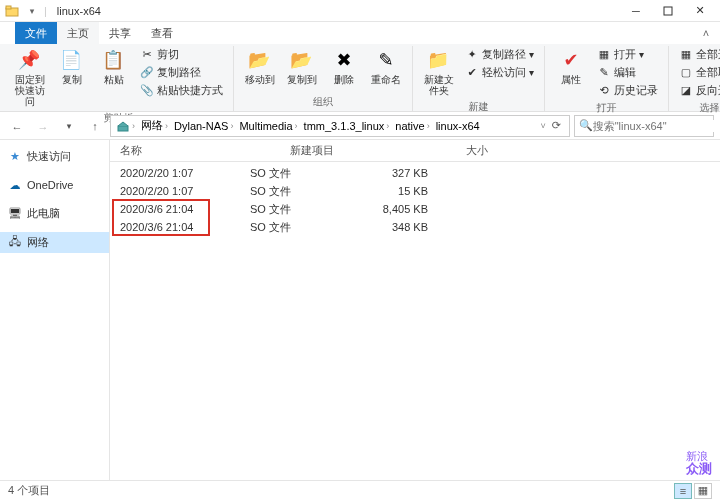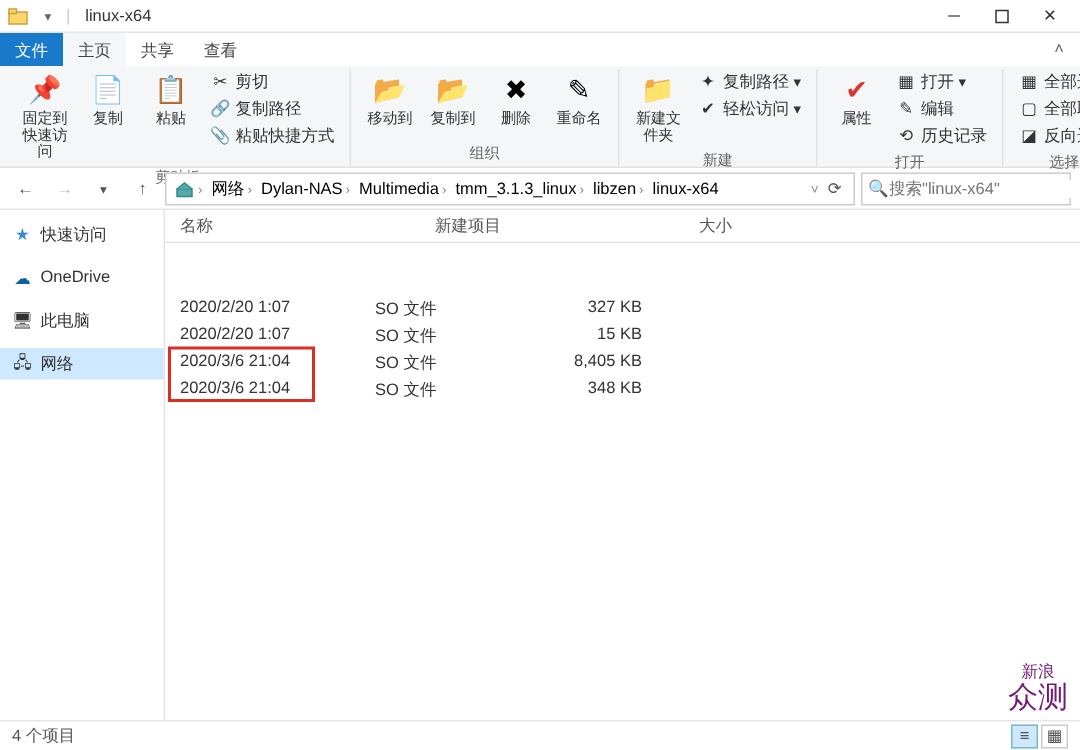--- a/index.html
+++ b/index.html
@@ -9,21 +9,21 @@
 .titlebar { height: 22px; background: #fff; display: flex; align-items: center; padding: 0 4px; border-bottom: 1px solid #e5e5e5; }
 .titlebar .qat { display: flex; gap: 4px; align-items: center; }
 .titlebar .qat .icon { width: 16px; height: 16px; display: inline-flex; align-items: center; justify-content: center; }
 .titlebar .title { margin-left: 6px; color: #333; }
 .titlebar .winbtns { margin-left: auto; display: flex; }
 .titlebar .winbtns div { width: 32px; height: 22px; display: flex; align-items: center; justify-content: center; color: #333; }
 
 
 .tabs { height: 22px; display: flex; align-items: stretch; background: #fff; }
 .tabs .tab { padding: 0 10px; display: flex; align-items: center; cursor: pointer; color: #444; }
-.tabs .tab.file { background: #1979ca; color: #fff; }
+.tabs .tab.file { background: #1979ca; color: #fff; margin-left: 15px; }
 .tabs .tab.active { background: #f5f6f7; }
 .tabs .spacer { flex: 1; }
 .tabs .expand { width: 28px; display: flex; align-items: center; justify-content: center; color: #666; }
 
 
 .ribbon { height: 68px; background: #f5f6f7; border-bottom: 1px solid #e1e1e1; display: flex; padding: 2px 4px 0; }
 .group { display: flex; flex-direction: column; align-items: center; padding: 0 6px; border-right: 1px solid #e1e1e1; }
 .group:last-child { border-right: none; }
 .group .btns { display: flex; gap: 2px; flex: 1; align-items: flex-start; }
 .group .label { font-size: 10px; color: #666; padding: 2px 0; }
@@ -46,38 +46,38 @@
 .searchbox input { border: none; outline: none; flex: 1; font-size: 11px; color: #888; }
 .searchbox .ico { color: #888; }
 
 
 .main { display: flex; height: calc(100% - 22px - 22px - 68px - 28px - 20px); }
 .sidebar { width: 110px; border-right: 1px solid #e5e5e5; padding: 6px 0; }
 .sidebar .item { display: flex; align-items: center; gap: 5px; padding: 3px 8px; cursor: pointer; color: #333; }
 .sidebar .item.selected { background: #cde8ff; }
 .sidebar .item .ico { width: 14px; height: 14px; display: inline-flex; align-items: center; justify-content: center; }
 
-.content { flex: 1; display: flex; flex-direction: column; gap: 32px; }
+.content { flex: 1; display: flex; flex-direction: column; }
 .colheaders { display: flex; height: 22px; align-items: center; border-bottom: 1px solid #e5e5e5; color: #555; padding-left: 4px; }
 .colheaders div { padding: 0 6px; }
 .col-name { width: 170px; } .col-date { width: 130px; } .col-type { width: 110px; } .col-size { width: 80px; text-align: right; }
 .filelist { flex: 1; padding: 2px 4px; position: relative; }
 .row { display: flex; align-items: center; height: 18px; color: #333; }
 .row .cell { padding: 0 6px; overflow: hidden; white-space: nowrap; }
 .row .fico { width: 14px; height: 14px; display: inline-flex; margin-right: 3px; align-items: center; justify-content: center; }
 .highlight-box { position: absolute; border: 2px solid #d93025; pointer-events: none; }
 
 
 .statusbar { height: 20px; border-top: 1px solid #e5e5e5; display: flex; align-items: center; padding: 0 8px; color: #555; font-size: 10px; }
 .statusbar .views { margin-left: auto; display: flex; gap: 2px; }
 .statusbar .views div { width: 18px; height: 16px; border: 1px solid #ccc; display: flex; align-items: center; justify-content: center; }
 .statusbar .views .active { background: #cde8ff; border-color: #7bb; }
 
 
-.watermark { position: absolute; right: 8px; bottom: 24px; color: #701a75; font-size: 12px; text-align: center; line-height: 1.1; }
+.watermark { position: absolute; right: 8px; bottom: 24px; color: #8b5cf6; font-size: 12px; text-align: left; line-height: 1.1; }
 
 svg { display: block; }
 </style>
 </head>
 <body>
 
 <div class="titlebar">
   <div class="qat">
     <span class="icon">
         <svg width="14" height="14">
@@ -243,21 +243,21 @@
       </span>
     <span class="seg">
         <span>Multimedia</span>
         <span class="sep">›</span>
       </span>
     <span class="seg">
         <span>tmm_3.1.3_linux</span>
         <span class="sep">›</span>
       </span>
     <span class="seg">
-        <span>libzen</span>
+        <span>native</span>
         <span class="sep">›</span>
       </span>
     <span class="seg">
         <span>linux-x64</span>
       </span>
     <span class="refresh"><span class="sep" style="margin-right:6px">˅</span>⟳</span>
   </div>
   <div class="searchbox">
     <span class="ico">🔍</span>
     <input placeholder="搜索&quot;linux-x64&quot;" style="">
@@ -319,14 +319,14 @@
 <div class="statusbar">
   <span>4 个项目</span>
   <div class="views">
     <div class="active">≡</div>
     <div>▦</div>
   </div>
 </div>
 
 <div class="watermark">
   <div>新浪</div>
-  <div style="font-size:20px;font-weight:normal">众测</div>
+  <div style="font-size:13px;font-weight:bold">众测</div>
 </div>
 
 </body></html>

